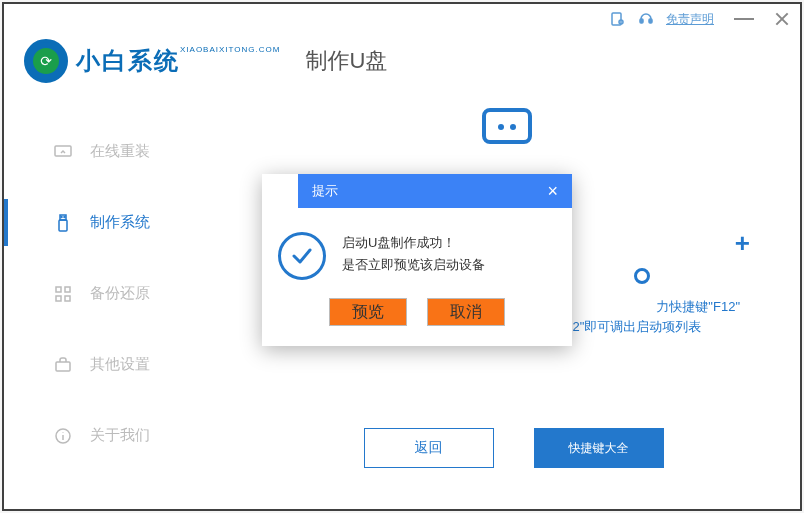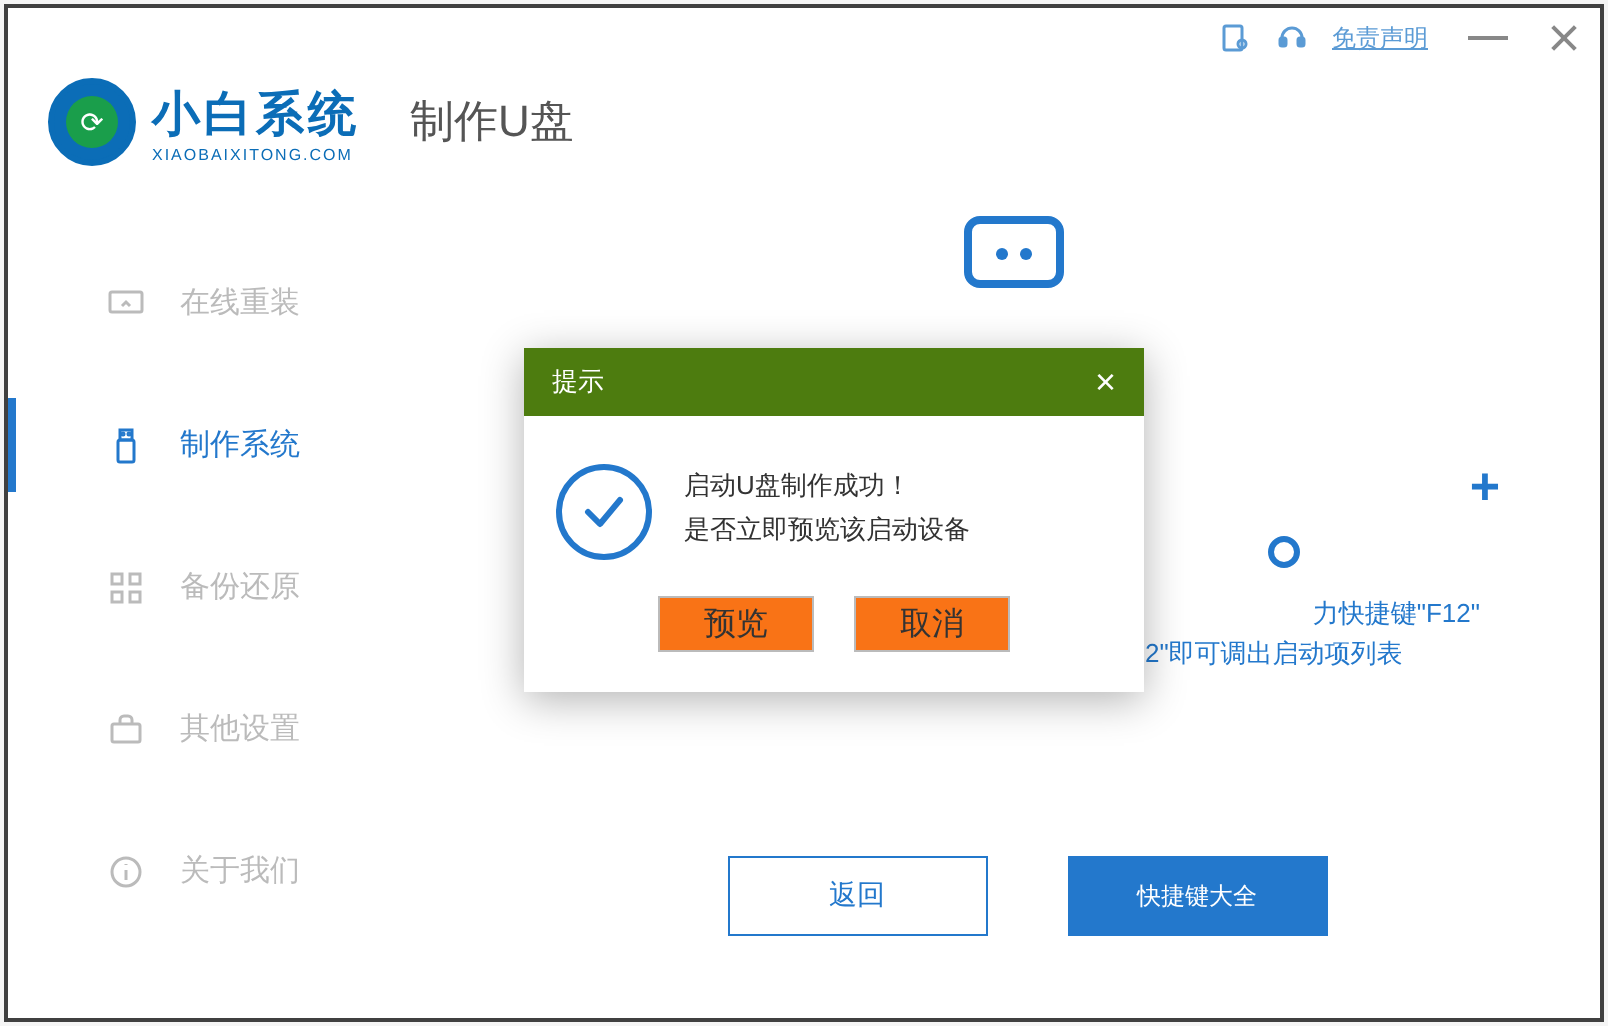--- a/index.html
+++ b/index.html
@@ -10,21 +10,21 @@
     .titlebar-link { color: #5B9BD5; font-size: 12px; text-decoration: underline; cursor: pointer; }
     .titlebar-min { width: 20px; height: 2px; background: #888; display: inline-block; margin-left: 8px; cursor: pointer; }
     .titlebar-close { width: 16px; height: 16px; position: relative; cursor: pointer; margin-left: 8px; }
     .titlebar-close::before, .titlebar-close::after { content: ''; position: absolute; width: 16px; height: 2px; background: #888; top: 7px; left: 0; }
     .titlebar-close::before { transform: rotate(45deg); }
     .titlebar-close::after { transform: rotate(-45deg); }
     .header-row { display: flex; align-items: center; padding: 5px 20px 15px; }
     .logo { display: flex; align-items: center; gap: 8px; }
     .logo-badge { width: 44px; height: 44px; border-radius: 50%; border: 3px solid #0b6db7; display: flex; align-items: center; justify-content: center; position: relative; background: radial-gradient(circle at center, #fff 40%, #0b6db7 41%); }
     .logo-inner { width: 26px; height: 26px; border-radius: 50%; background: #1a9e4b; display: flex; align-items: center; justify-content: center; color: #fff; font-size: 14px; }
-    .logo-text { display: flex; flex-direction: column; }
+    .logo-text { display: flex; }
     .logo-title { color: #0b6db7; font-size: 24px; font-weight: bold; letter-spacing: 2px; }
     .logo-sub { color: #0b6db7; font-size: 8px; letter-spacing: 1px; }
     .page-heading { color: #555; font-size: 22px; font-weight: normal; margin-left: 25px; }
     .body-layout { display: flex; height: calc(100% - 100px); }
     .sidebar { width: 210px; padding-top: 30px; position: relative; }
     .sidebar-item { display: flex; align-items: center; gap: 18px; padding: 14px 0 14px 50px; color: #bbb; font-size: 15px; cursor: pointer; position: relative; margin-bottom: 24px; }
     .sidebar-item.active { color: #2378cc; }
     .sidebar-item.active::before { content: ''; position: absolute; left: 0; top: 0; bottom: 0; width: 4px; background: #2378cc; }
     .sb-icon { width: 18px; height: 18px; display: flex; align-items: center; justify-content: center; }
     .main { flex: 1; position: relative; padding: 20px 40px; }
@@ -34,21 +34,21 @@
     .usb-top::before { left: 12px; }
     .usb-top::after { right: 12px; }
     .plus-icon { position: absolute; right: 50px; top: 130px; color: #2378cc; font-size: 26px; font-weight: bold; cursor: pointer; }
     .ring { position: absolute; right: 150px; top: 170px; width: 16px; height: 16px; border: 3px solid #2378cc; border-radius: 50%; }
     .hint1 { position: absolute; top: 200px; right: 60px; color: #2378cc; font-size: 13px; }
     .hint2 { position: absolute; top: 220px; left: 150px; right: 40px; text-align: center; color: #2378cc; font-size: 13px; }
     .action-row { position: absolute; bottom: 35px; left: 13px; right: 0; display: flex; justify-content: center; gap: 40px; }
     .btn-outline { width: 130px; height: 40px; border: 1px solid #2378cc; background: #fff; color: #2378cc; font-size: 14px; cursor: pointer; font-family: inherit; }
     .btn-solid { width: 130px; height: 40px; border: none; background: #2378cc; color: #fff; font-size: 12px; cursor: pointer; font-family: inherit; }
     .modal { position: absolute; top: 170px; left: 258px; width: 310px; background: #fff; box-shadow: 0 4px 20px rgba(0,0,0,0.3); z-index: 100; }
-    .modal-header { background: #4d7c0f; color: #fff; height: 34px; display: flex; align-items: center; justify-content: space-between; padding: 0 14px; font-size: 13px; }
+    .modal-header { background: #3b82f6; color: #fff; height: 34px; display: flex; align-items: center; justify-content: space-between; padding: 0 14px; font-size: 13px; margin-left: 36px; }
     .modal-close { cursor: pointer; font-size: 18px; line-height: 1; }
     .modal-body { padding: 24px 16px 18px; display: flex; gap: 16px; }
     .modal-check { width: 48px; height: 48px; border: 3px solid #2378cc; border-radius: 50%; display: flex; align-items: center; justify-content: center; flex-shrink: 0; }
     .modal-check svg { stroke: #2378cc; }
     .modal-msg { font-size: 13px; color: #333; line-height: 1.7; }
     .modal-footer { display: flex; justify-content: center; gap: 20px; padding: 0 0 20px; }
     .modal-btn { width: 78px; height: 28px; border: 1px solid #bbb; background: #f97316; color: #333; font-size: 16px; cursor: pointer; font-family: inherit; }
   </style>
 </head>
 <body>

